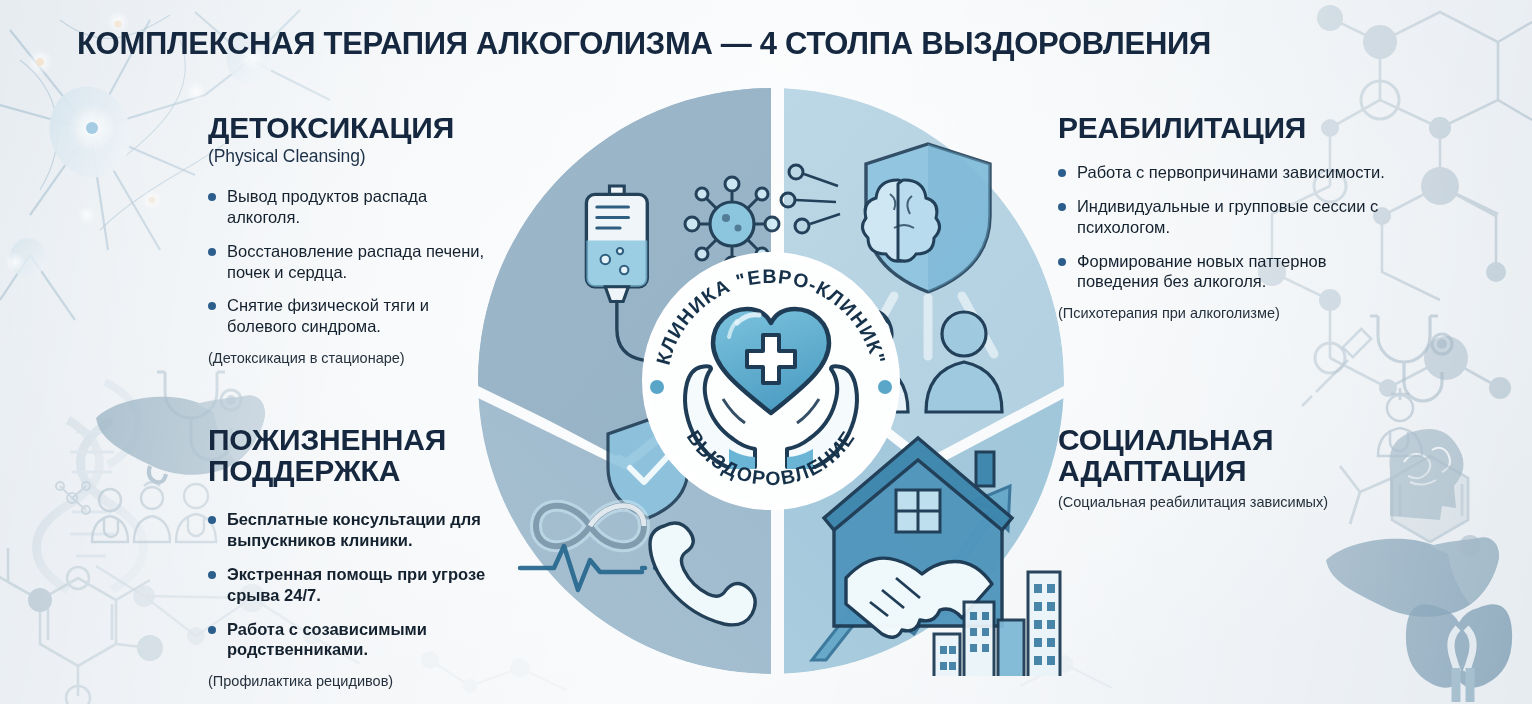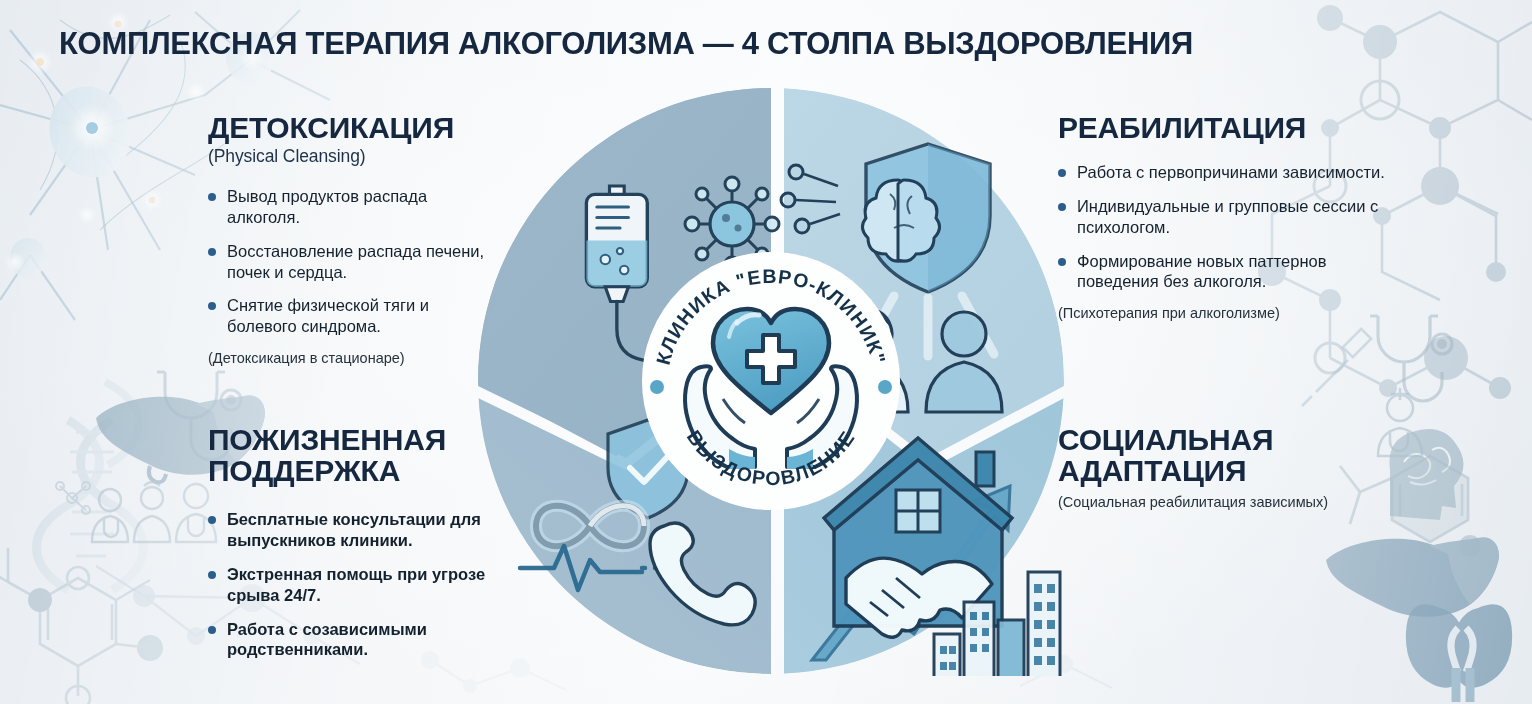--- a/index.html
+++ b/index.html
@@ -42,21 +42,21 @@
       rgba(255,255,255,0.75) 48%,
       rgba(255,255,255,0.5) 70%,
       rgba(255,255,255,0.0) 100%);
   }
   .bg-svg { position: absolute; inset: 0; width: 1532px; height: 704px; }
 
   
   .title {
     position: absolute;
     top: 26px;
-    left: 0;
+    left: 18px;
     width: 1252px;
     text-align: center;
     font-size: 31px;
     font-weight: bold;
     letter-spacing: -0.3px;
     color: #15283f;
     font-family: "Liberation Sans", "DejaVu Sans", sans-serif;
     z-index: 30;
     white-space: nowrap;
   }
@@ -637,20 +637,21 @@
     <div class="caption">(Психотерапия при алкоголизме)</div>
   </div>
 
   <div class="block" id="block-lifelong">
     <h2>ПОЖИЗНЕННАЯ<br>ПОДДЕРЖКА</h2>
     <ul>
       <li>Бесплатные консультации для выпускников клиники.</li>
       <li>Экстренная помощь при угрозе срыва 24/7.</li>
       <li>Работа с созависимыми родственниками.</li>
     </ul>
+    <div class="caption">(Профилактика рецидивов)</div>
   </div>
 
   <div class="block" id="block-social">
     <h2>СОЦИАЛЬНАЯ<br>АДАПТАЦИЯ</h2>
     <div class="caption">(Социальная реабилитация зависимых)</div>
   </div>
 
 </div>
 
 </body></html>

